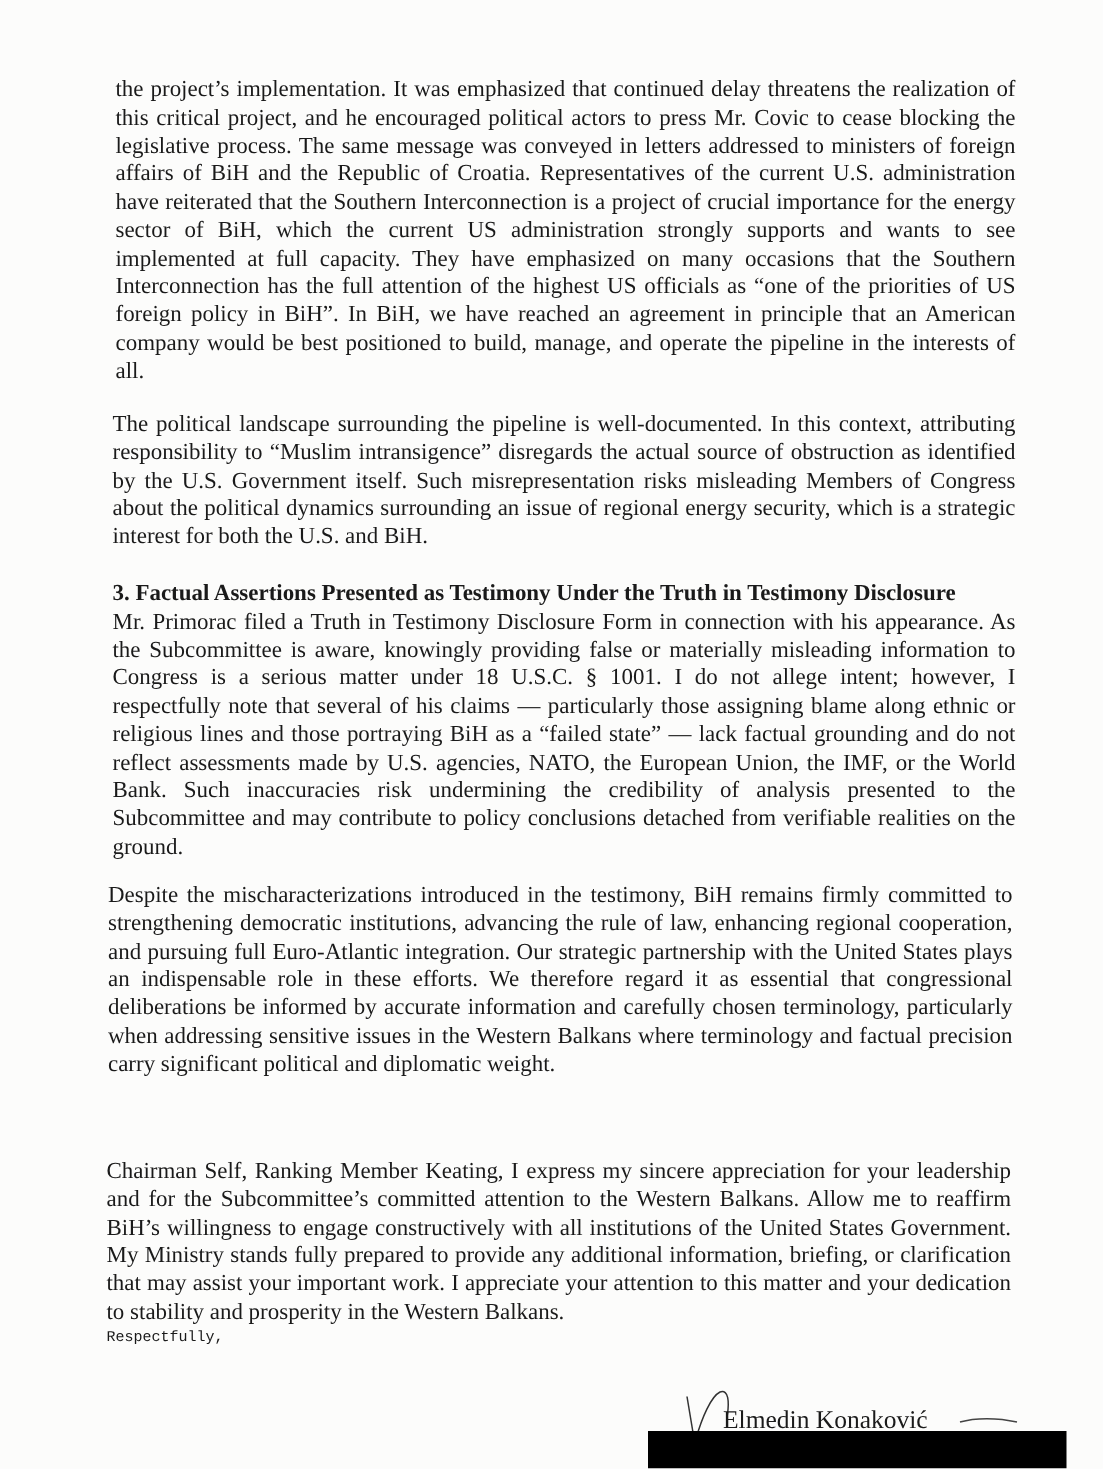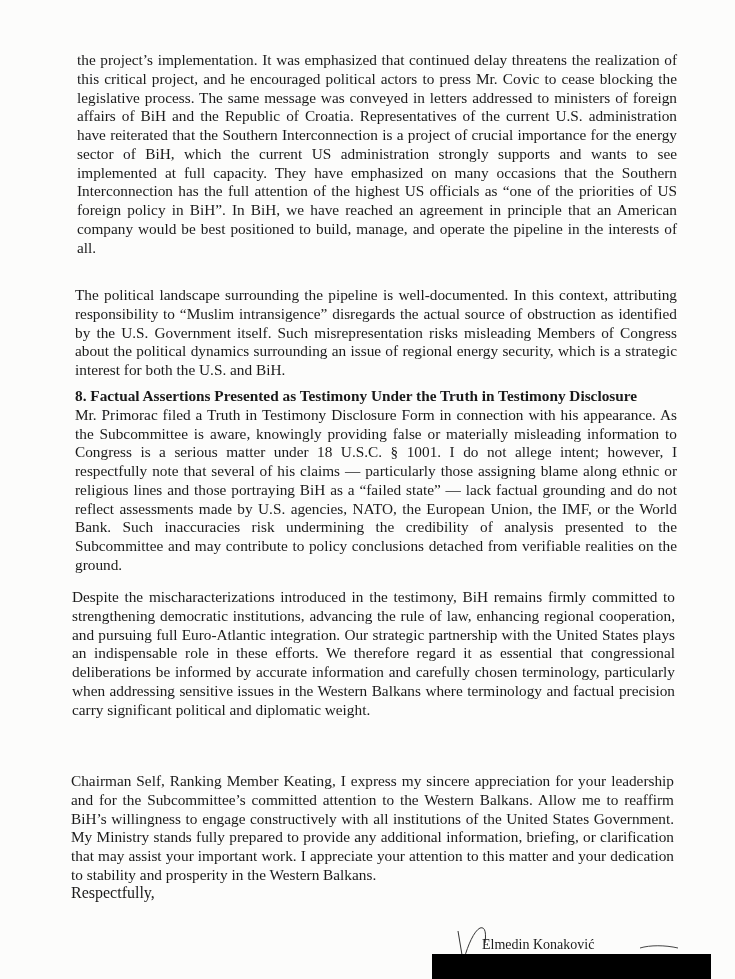--- a/index.html
+++ b/index.html
@@ -13,45 +13,45 @@
   .page { position: absolute; left: 0; top: 0; width: 735px; height: 979px; background: #fcfcfb; padding-left: 28px; }
   .text-block {
     position: absolute;
     font-size: 15.3px;
     line-height: 18.75px;
     text-align: justify;
     margin: 0;
   }
   .heading { font-weight: bold; text-align: left; white-space: nowrap; }
   #p1 { left: 77px; top: 51px; width: 600px; }
-  #p2 { left: 75px; top: 274px; width: 602px; margin-top: 12px; }
+  #p2 { left: 75px; top: 274px; width: 602px; }
   #s3 { left: 75px; top: 387px; width: 602px; }
   #s4 { left: 72px; top: 588px; width: 603px; }
   #p5 { left: 71px; top: 756px; width: 603px; margin-top: 16px; }
-  #closing { left: 71px; top: 884px; font-size: 16px; line-height: 18.75px; position: absolute; }
+  #closing { left: 71px; top: 884px; font-size: 10px; line-height: 18.75px; position: absolute; font-family: Liberation Mono, monospace; }
   .signature-area { position: absolute; left: 450px; top: 925px; width: 240px; height: 40px; }
-  .sig-name { position: absolute; left: 32px; top: 12px; font-size: 14px; white-space: nowrap; }
+  .sig-name { position: absolute; left: 32px; top: 12px; font-size: 17px; white-space: nowrap; }
   .redaction { position: absolute; left: 432px; top: 954px; width: 279px; height: 25px; background: #000; }
   .text-block p { margin: 0; }
 </style>
 </head>
 <body>
 
 <div class="page">
 
   <div class="text-block" id="p1">
     <p>the project’s implementation. It was emphasized that continued delay threatens the realization of this critical project, and he encouraged political actors to press Mr. Covic to cease blocking the legislative process. The same message was conveyed in letters addressed to ministers of foreign affairs of BiH and the Republic of Croatia. Representatives of the current U.S. administration have reiterated that the Southern Interconnection is a project of crucial importance for the energy sector of BiH, which the current US administration strongly supports and wants to see implemented at full capacity. They have emphasized on many occasions that the Southern Interconnection has the full attention of the highest US officials as “one of the priorities of US foreign policy in BiH”. In BiH, we have reached an agreement in principle that an American company would be best positioned to build, manage, and operate the pipeline in the interests of all.</p>
   </div>
 
   <div class="text-block" id="p2">
     <p>The political landscape surrounding the pipeline is well-documented. In this context, attributing responsibility to “Muslim intransigence” disregards the actual source of obstruction as identified by the U.S. Government itself. Such misrepresentation risks misleading Members of Congress about the political dynamics surrounding an issue of regional energy security, which is a strategic interest for both the U.S. and BiH.</p>
   </div>
 
   <div class="text-block" id="s3">
-    <p class="heading">8. Factual Assertions Presented as Testimony Under the Truth in Testimony Disclosure</p>
+    <p class="heading">3. Factual Assertions Presented as Testimony Under the Truth in Testimony Disclosure</p>
     <p>Mr. Primorac filed a Truth in Testimony Disclosure Form in connection with his appearance. As the Subcommittee is aware, knowingly providing false or materially misleading information to Congress is a serious matter under 18 U.S.C. § 1001. I do not allege intent; however, I respectfully note that several of his claims — particularly those assigning blame along ethnic or religious lines and those portraying BiH as a “failed state” — lack factual grounding and do not reflect assessments made by U.S. agencies, NATO, the European Union, the IMF, or the World Bank. Such inaccuracies risk undermining the credibility of analysis presented to the Subcommittee and may contribute to policy conclusions detached from verifiable realities on the ground.</p>
   </div>
 
   <div class="text-block" id="s4">
     <p>Despite the mischaracterizations introduced in the testimony, BiH remains firmly committed to strengthening democratic institutions, advancing the rule of law, enhancing regional cooperation, and pursuing full Euro-Atlantic integration. Our strategic partnership with the United States plays an indispensable role in these efforts. We therefore regard it as essential that congressional deliberations be informed by accurate information and carefully chosen terminology, particularly when addressing sensitive issues in the Western Balkans where terminology and factual precision carry significant political and diplomatic weight.</p>
   </div>
 
   <div class="text-block" id="p5">
     <p>Chairman Self, Ranking Member Keating, I express my sincere appreciation for your leadership and for the Subcommittee’s committed attention to the Western Balkans. Allow me to reaffirm BiH’s willingness to engage constructively with all institutions of the United States Government. My Ministry stands fully prepared to provide any additional information, briefing, or clarification that may assist your important work. I appreciate your attention to this matter and your dedication to stability and prosperity in the Western Balkans.</p>
   </div>

